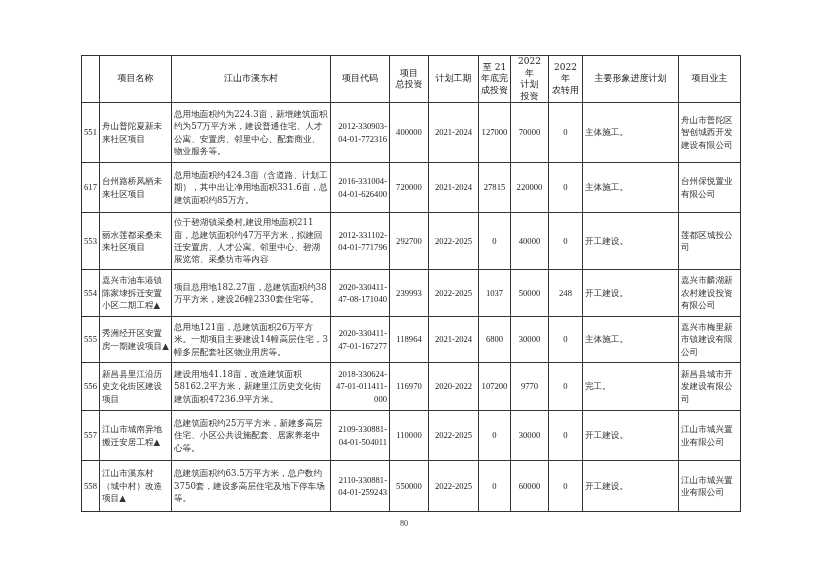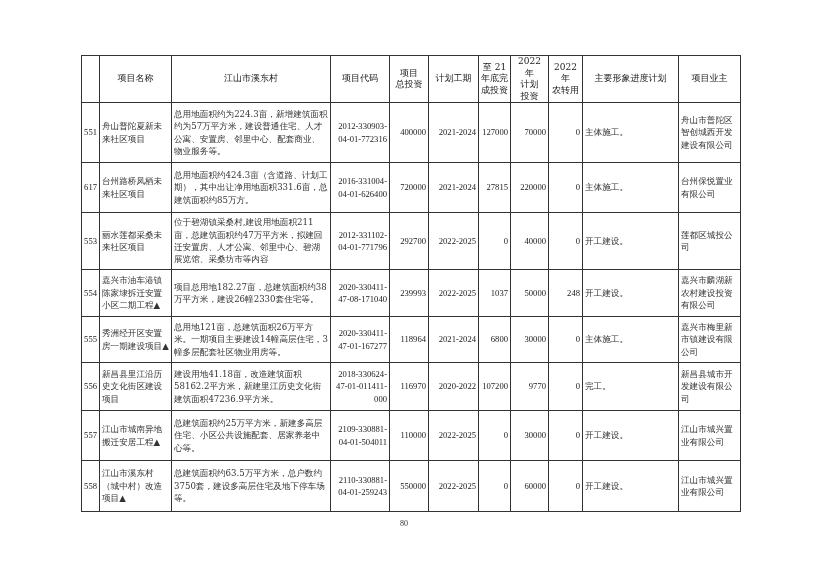--- a/index.html
+++ b/index.html
@@ -4,21 +4,21 @@
 <style>
   html, body { margin:0; padding:0; background:#ffffff; }
   body { width:818px; height:578px; position:relative; overflow:hidden;
          font-family: "DejaVu Serif", "Liberation Serif", serif; color:#1a1a1a; }
   table.t { position:absolute; left:81px; top:55px; border-collapse:collapse; table-layout:fixed;
             width:659px; }
   table.t td, table.t th { border:1px solid #333; padding:0 2px; font-size:8.6px; line-height:12.4px;
             font-weight:normal; vertical-align:middle; overflow:hidden; }
   table.t th { text-align:center; font-size:9px; line-height:11.5px; }
   td.l { text-align:left; color:#333; }
-  td.num { text-align:right; font-family:"Liberation Serif", serif; font-size:9px; }
+  td.num { text-align:center; font-family:"Liberation Serif", serif; font-size:9px; }
   td.code { text-align:right; font-family:"Liberation Serif", serif; font-size:9px; line-height:13px; padding-left:1px; }
   .pn { position:absolute; left:400px; top:519px; font-size:8px; font-family:"Liberation Serif", serif; color:#333; }
 </style>
 </head>
 <body>
 
 <table class="t">
   <colgroup>
     <col style="width:18px">
       <col style="width:72px">

